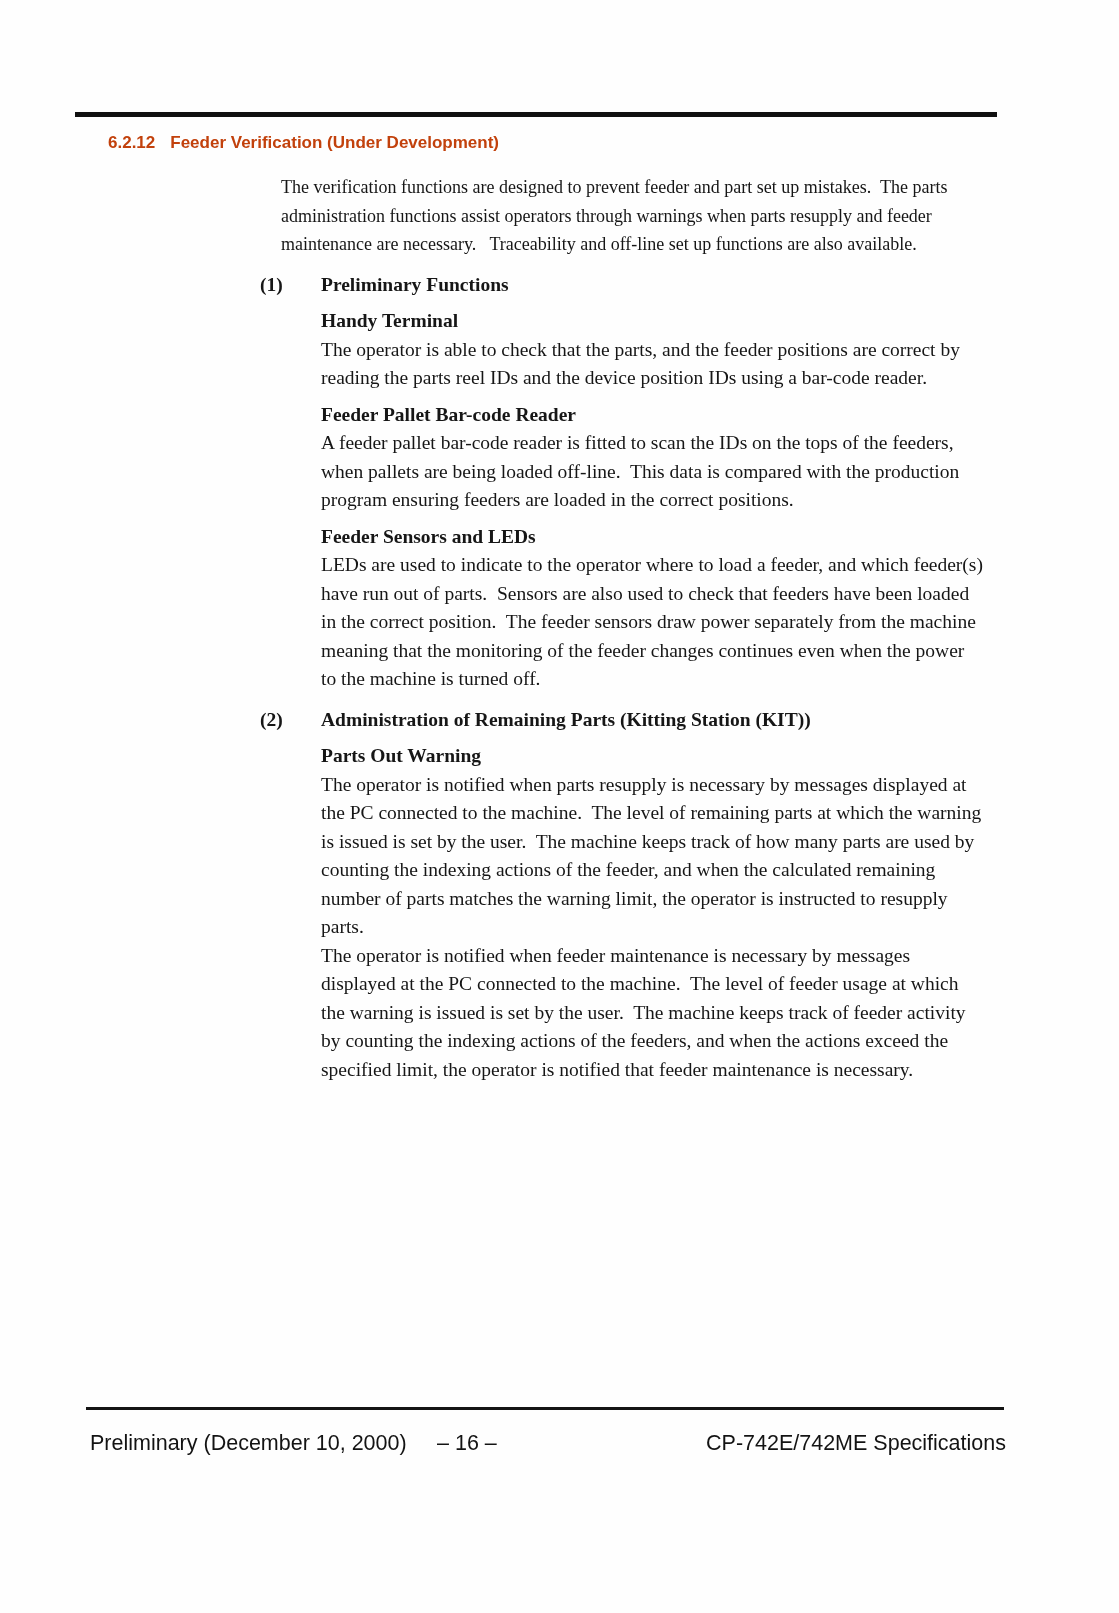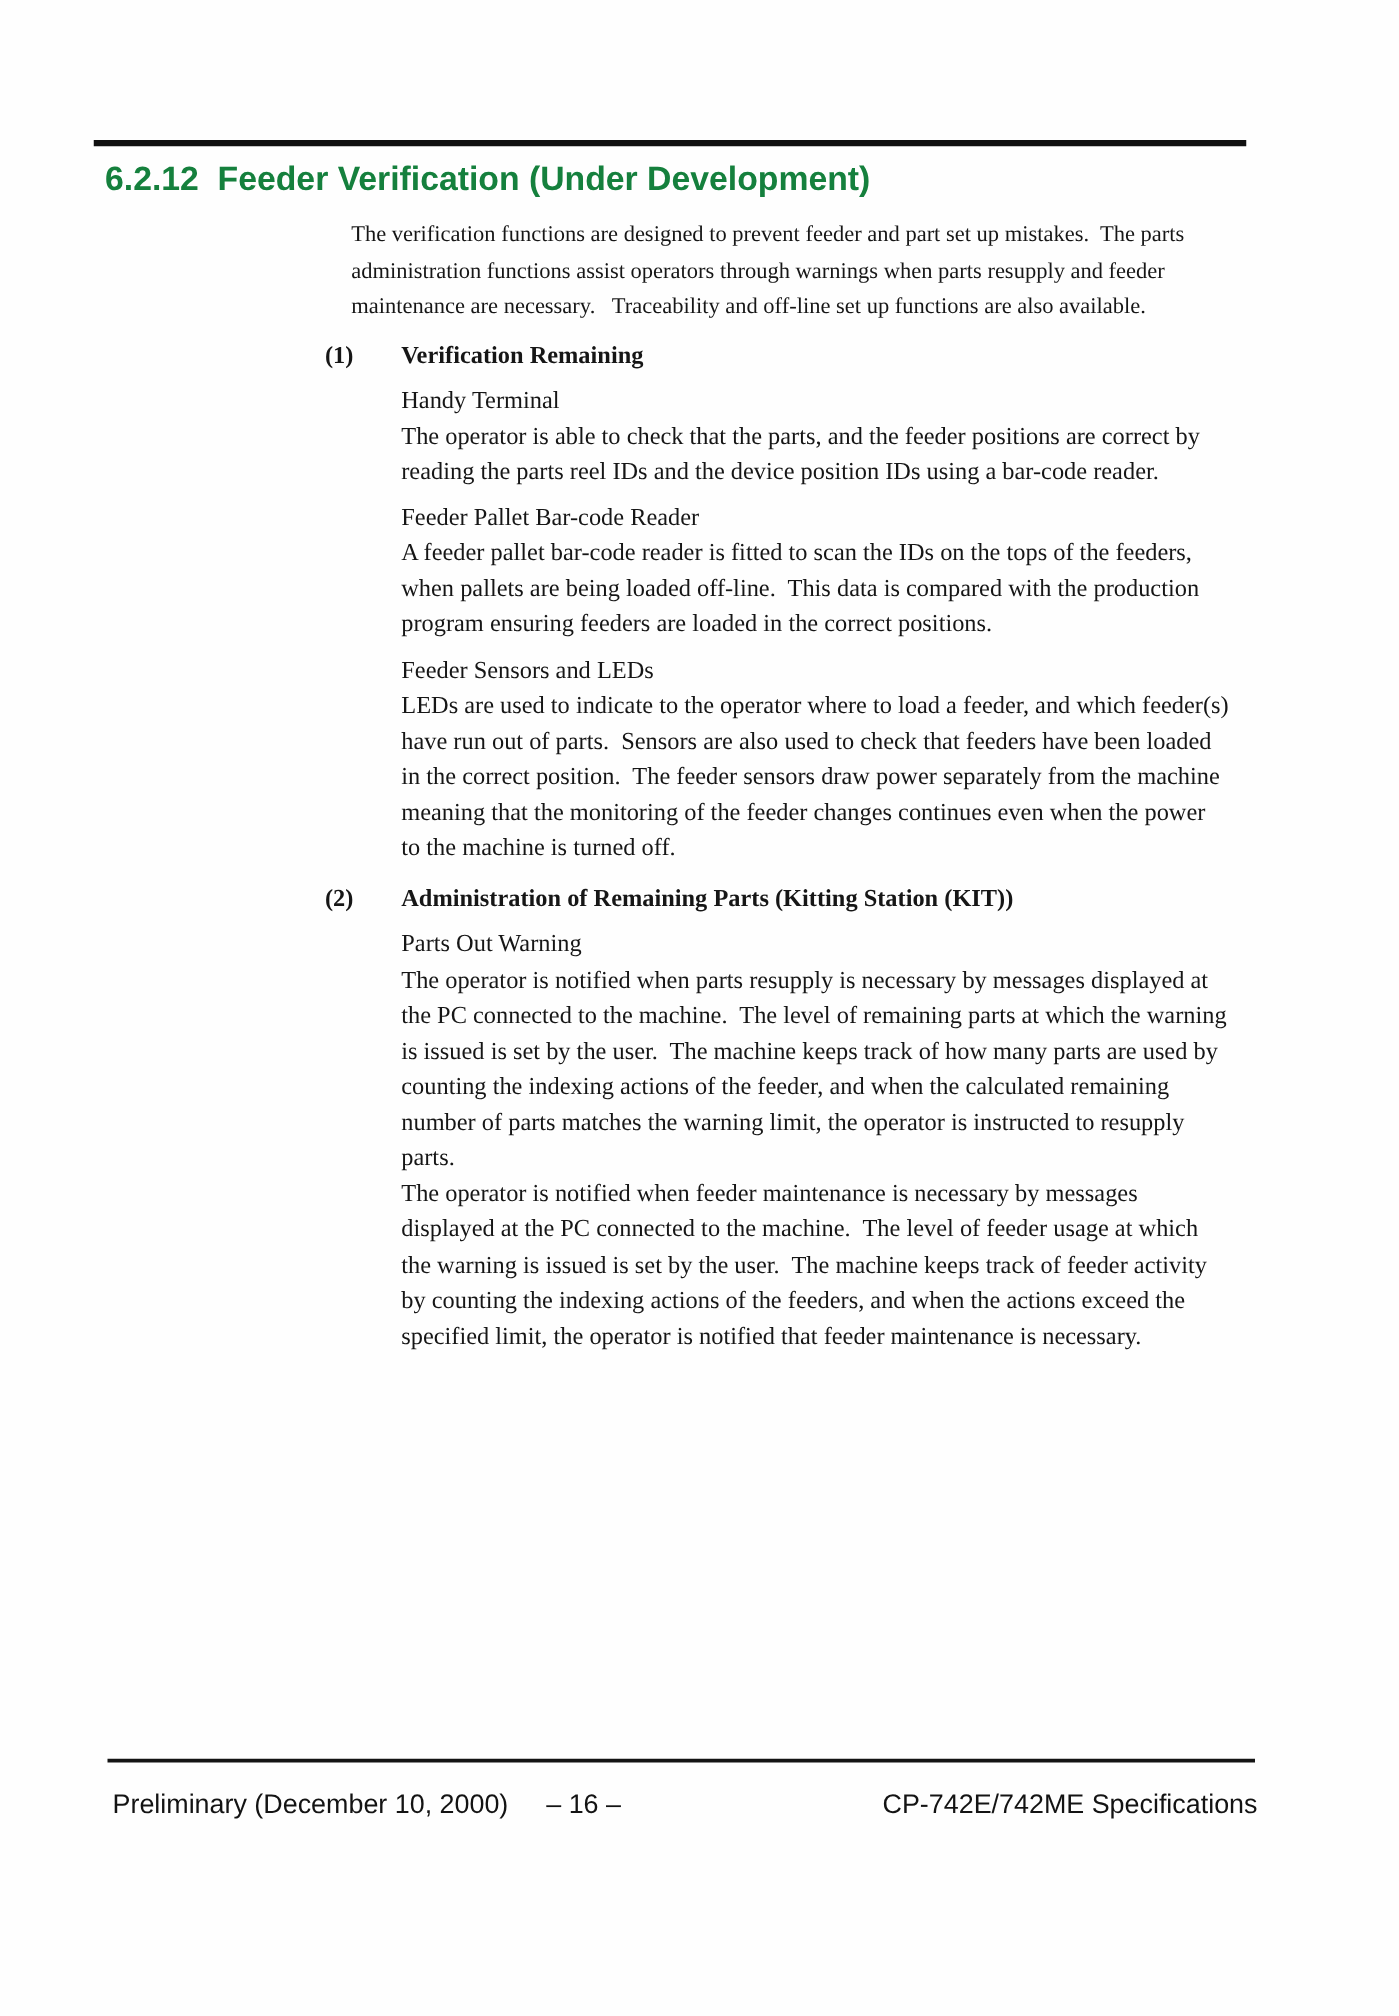--- a/index.html
+++ b/index.html
@@ -11,39 +11,39 @@
     font-family:"Liberation Serif", serif;
     color:#161616;
     overflow:hidden;
   }
   .top-rule {
     position:absolute; left:75px; top:112px;
     width:922px; height:5px; background:#101010;
   }
   .content { position:absolute; top:130px; left:0; width:100%; }
   .heading {
-    margin-left:84px;
+    margin-left:108px;
     font-family:"Liberation Sans", sans-serif;
-    font-weight:bold; font-size:27px; line-height:26px;
-    color:#15803d;
+    font-weight:bold; font-size:17px; line-height:26px;
+    color:#c2410c;
   }
   .heading .h-num { display:inline-block; margin-right:15px; }
   .intro {
     margin:17px 0 0 281px; width:704px;
     font-size:18px; line-height:28.5px;
     white-space:pre-wrap;
   }
   .num-item {
     display:flex; margin:12px 0 0 260px;
     font-weight:bold; font-size:19.5px; line-height:28.5px;
   }
   .num-item .num { flex:0 0 61px; width:61px; }
   .num-item .ttl { flex:1; }
   .sub { margin-left:321px; width:662px; font-size:19.5px; line-height:28.5px; }
-  .sub-h { font-weight:normal; margin-top:8px; }
+  .sub-h { font-weight:bold; margin-top:8px; }
   .sub-b { white-space:pre-wrap; }
   .footer-rule {
     position:absolute; left:86px; top:1407px;
     width:918px; height:3px; background:#141414;
   }
   .footer {
     position:absolute; top:1431px; left:0; right:0; height:30px;
     font-family:"Liberation Sans", sans-serif;
     font-size:21.5px; color:#131313;
   }
@@ -61,21 +61,21 @@
   <div class="content">
 
     <div class="heading">
       <span class="h-num">6.2.12</span><span class="h-title">Feeder Verification (Under Development)</span>
     </div>
 
     <p class="intro">The verification functions are designed to prevent feeder and part set up mistakes.  The parts administration functions assist operators through warnings when parts resupply and feeder maintenance are necessary.   Traceability and off-line set up functions are also available.</p>
 
     <div class="num-item">
       <span class="num">(1)</span>
-      <span class="ttl">Verification Remaining</span>
+      <span class="ttl">Preliminary Functions</span>
     </div>
 
     <div class="sub">
       <div class="sub-h">Handy Terminal</div>
       <p class="sub-b">The operator is able to check that the parts, and the feeder positions are correct by reading the parts reel IDs and the device position IDs using a bar-code reader.</p>
     </div>
 
     <div class="sub">
       <div class="sub-h">Feeder Pallet Bar-code Reader</div>
       <p class="sub-b">A feeder pallet bar-code reader is fitted to scan the IDs on the tops of the feeders, when pallets are being loaded off-line.  This data is compared with the production program ensuring feeders are loaded in the correct positions.</p>

